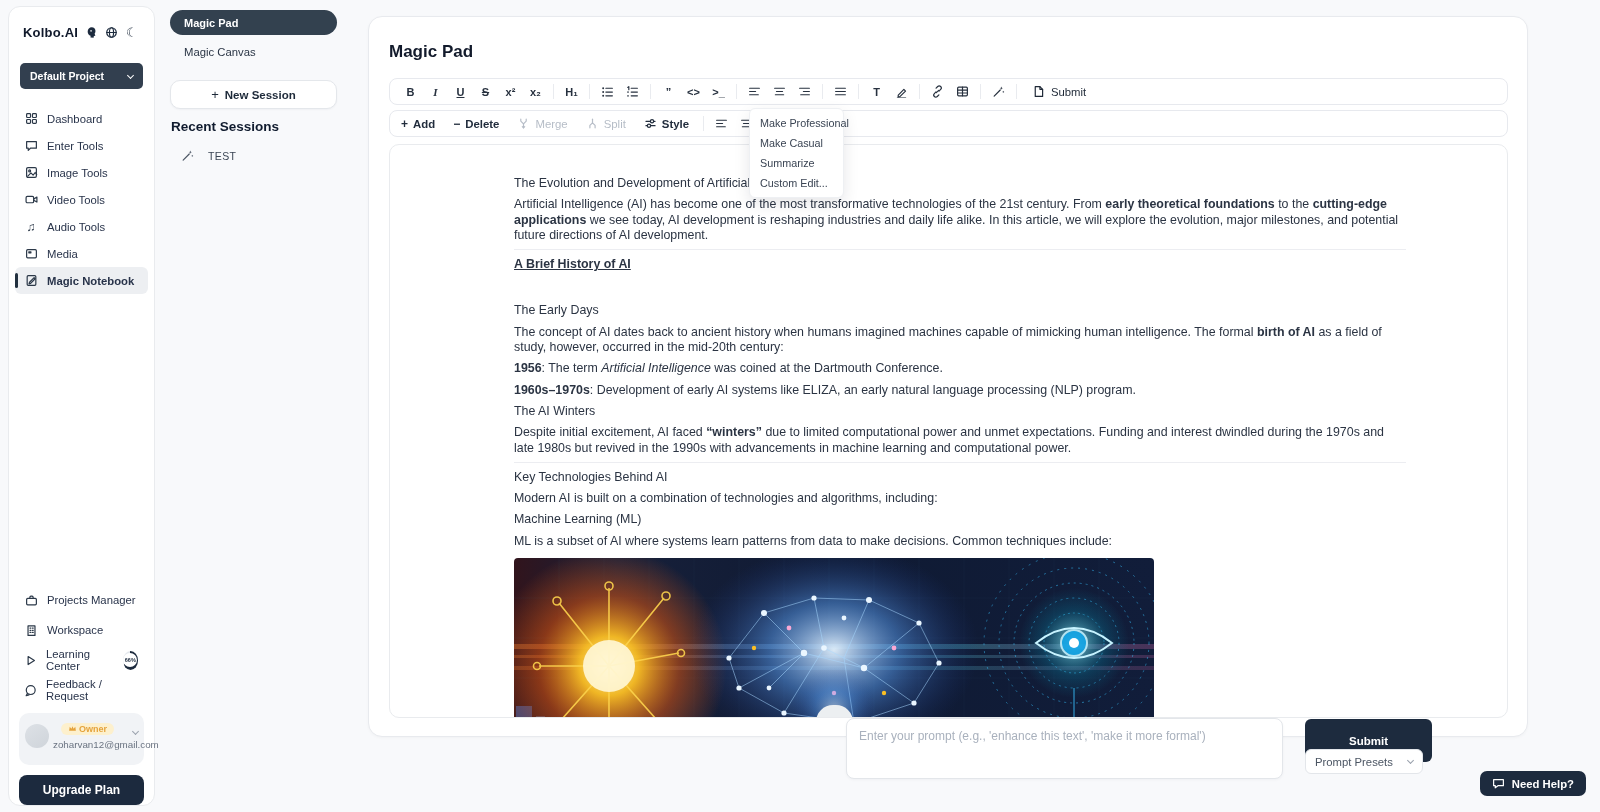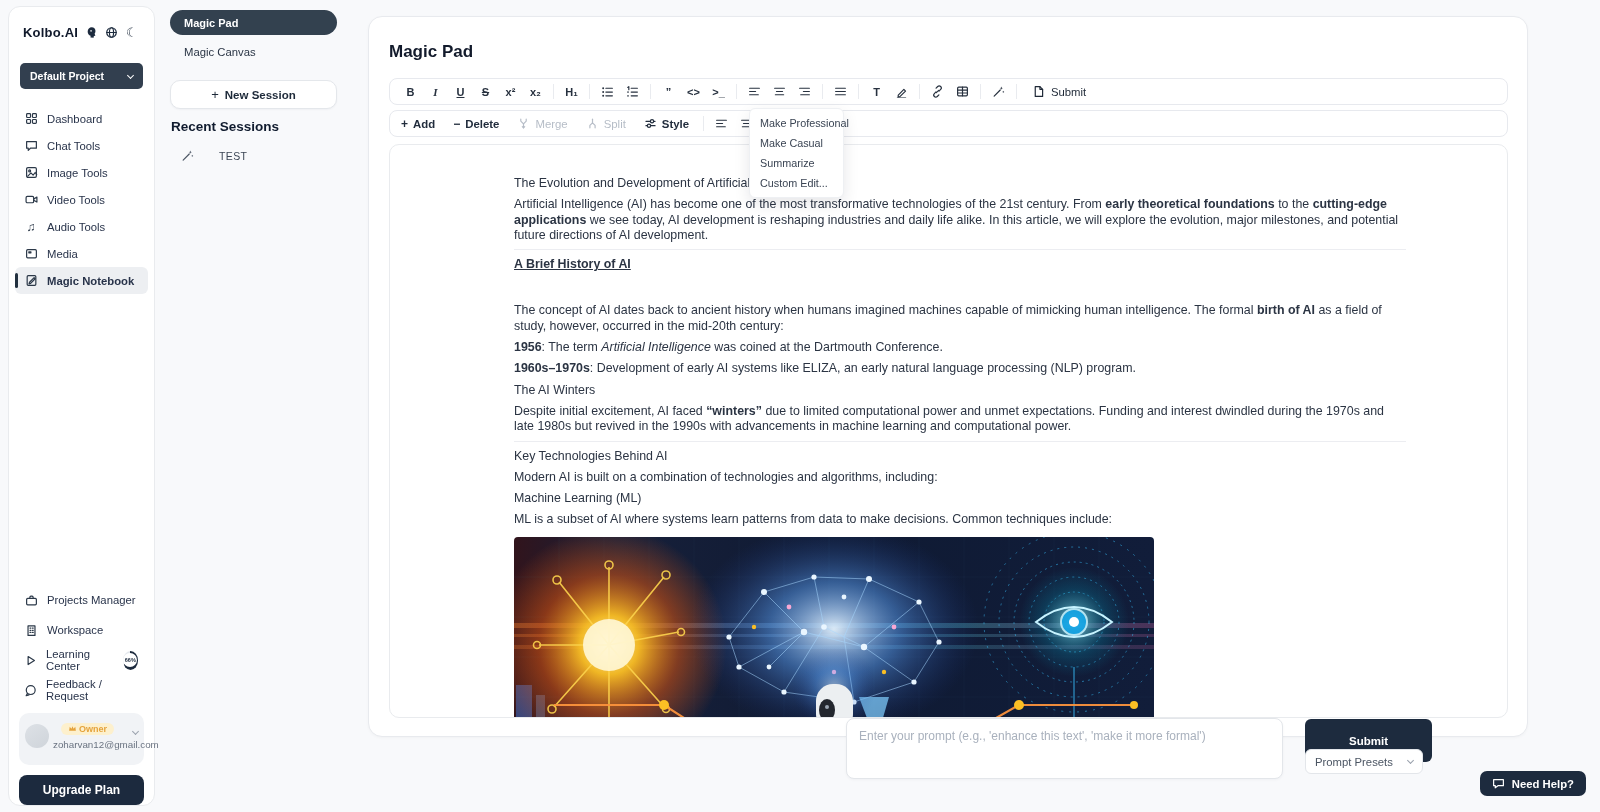--- a/index.html
+++ b/index.html
@@ -30,21 +30,21 @@
   .user-email { font-size:9.8px; color:#6a7381; margin-top:2px; white-space:nowrap; }
   .user-chev { position:absolute; right:6px; top:18px; color:#9aa2ad; }
   .upgrade-btn { margin-top:10px; height:30px; width:100%; background:#1c2a3e; border:none; border-radius:8px; color:#fff; font-weight:700; font-size:12px; cursor:pointer; font-family:inherit; }
 
   
   .sessions { position:absolute; left:163px; top:0; width:182px; height:812px; }
   .tab-pill { position:absolute; left:7px; right:8px; top:10px; height:25px; background:#33414f; border-radius:14px; color:#fff; font-size:11px; font-weight:700; display:flex; align-items:center; padding:0 14px; cursor:pointer; }
   .tab-plain { position:absolute; left:21px; top:46px; font-size:11.3px; color:#2a3545; cursor:pointer; }
   .new-session { position:absolute; left:7px; right:8px; top:80px; height:29px; background:#fff; border:1px solid #e4e7eb; border-radius:10px; display:flex; align-items:center; justify-content:center; gap:6px; font-size:11.5px; font-weight:600; color:#1d2939; cursor:pointer; box-shadow:0 1px 2px rgba(16,24,40,.04); font-family:inherit; }
   .recent-h { position:absolute; left:8px; top:119px; font-size:13.5px; font-weight:800; color:#101b2e; }
-  .recent-item { position:absolute; left:18px; top:149px; display:flex; align-items:center; gap:25px; font-size:10.5px; color:#3a4554; letter-spacing:.4px; cursor:pointer; }
+  .recent-item { position:absolute; left:18px; top:149px; display:flex; align-items:center; gap:14px; font-size:10.5px; color:#3a4554; letter-spacing:.4px; cursor:pointer; }
   .recent-item .ic { color:#4b5563; }
 
   
   .card { position:absolute; left:368px; top:16px; width:1160px; height:721px; background:#fff; border:1px solid #e8eaee; border-radius:14px; box-shadow:0 1px 3px rgba(16,24,40,.03); }
   .page-title { position:absolute; left:20px; top:25px; font-size:17px; font-weight:800; color:#121a2b; }
   .tbar { position:absolute; left:20px; width:1119px; height:27px; border:1px solid #e7e9ee; border-radius:8px; background:#fff; display:flex; align-items:center; padding:0 8px; }
   #tb1 { top:61px; }
   #tb2 { top:93px; }
   #tb1-icons { display:flex; align-items:center; }
   .tb-btn { width:25px; height:21px; display:flex; align-items:center; justify-content:center; background:none; border:none; border-radius:5px; color:#27313f; font-size:11px; cursor:pointer; font-family:inherit; }
@@ -121,21 +121,21 @@
             </svg>
           </span>
           <span>Dashboard</span>
         </div>
         <div class="nav-item">
           <span class="ic">
             <svg viewBox="0 0 12 12" width="13" height="13" stroke="currentColor" fill="none" stroke-width="1.1" stroke-linecap="round" stroke-linejoin="round">
               <path d="M1.5 2.5 h9 v6 h-5.5 l-2 2 v-2 h-1.5 z"></path>
             </svg>
           </span>
-          <span>Chat Tools</span>
+          <span>Enter Tools</span>
         </div>
         <div class="nav-item">
           <span class="ic">
             <svg viewBox="0 0 12 12" width="13" height="13" stroke="currentColor" fill="none" stroke-width="1.1" stroke-linecap="round" stroke-linejoin="round">
               <rect x="1.5" y="1.5" width="9" height="9" rx="1.2"></rect>
               <circle cx="4.3" cy="4.5" r="0.9"></circle>
               <path d="M2.6 9.4 l2.9-3 2 2 1.9-2.4 1.4 1.9"></path>
             </svg>
           </span>
           <span>Image Tools</span>
@@ -460,20 +460,21 @@
         <div class="menu-item">Custom Edit...</div>
       </div>
 
     <div class="docbox">
       <div class="doc-content" id="doc-content">
           <p class="doc-p"><span class="">The Evolution and Development of Artificial Intelligence</span></p>
           <p class="doc-p"><span class="">Artificial Intelligence (AI) has become one of the most transformative technologies of the 21st century. From </span><span class="b ">early theoretical foundations</span><span class=""> to the </span><span class="b ">cutting-edge applications</span><span class=""> we see today, AI development is reshaping industries and daily life alike. In this article, we will explore the evolution, major milestones, and potential future directions of AI development.</span></p>
           <div class="doc-divider"></div>
           <p class="doc-p"><span class="b u">A Brief History of AI</span></p>
           <div class="doc-spacer"></div>
+          <p class="doc-p"><span class="">The Early Days</span></p>
           <p class="doc-p"><span class="">The concept of AI dates back to ancient history when humans imagined machines capable of mimicking human intelligence. The formal </span><span class="b ">birth of AI</span><span class=""> as a field of study, however, occurred in the mid-20th century:</span></p>
           <p class="doc-p"><span class="b ">1956</span><span class="">: The term </span><span class="i ">Artificial Intelligence</span><span class=""> was coined at the Dartmouth Conference.</span></p>
           <p class="doc-p"><span class="b ">1960s–1970s</span><span class="">: Development of early AI systems like ELIZA, an early natural language processing (NLP) program.</span></p>
           <p class="doc-p"><span class="">The AI Winters</span></p>
           <p class="doc-p"><span class="">Despite initial excitement, AI faced </span><span class="b ">“winters”</span><span class=""> due to limited computational power and unmet expectations. Funding and interest dwindled during the 1970s and late 1980s but revived in the 1990s with advancements in machine learning and computational power.</span></p>
           <div class="doc-divider"></div>
           <p class="doc-p"><span class="">Key Technologies Behind AI</span></p>
           <p class="doc-p"><span class="">Modern AI is built on a combination of technologies and algorithms, including:</span></p>
           <p class="doc-p"><span class="">Machine Learning (ML)</span></p>
           <p class="doc-p"><span class="">ML is a subset of AI where systems learn patterns from data to make decisions. Common techniques include:</span></p>

